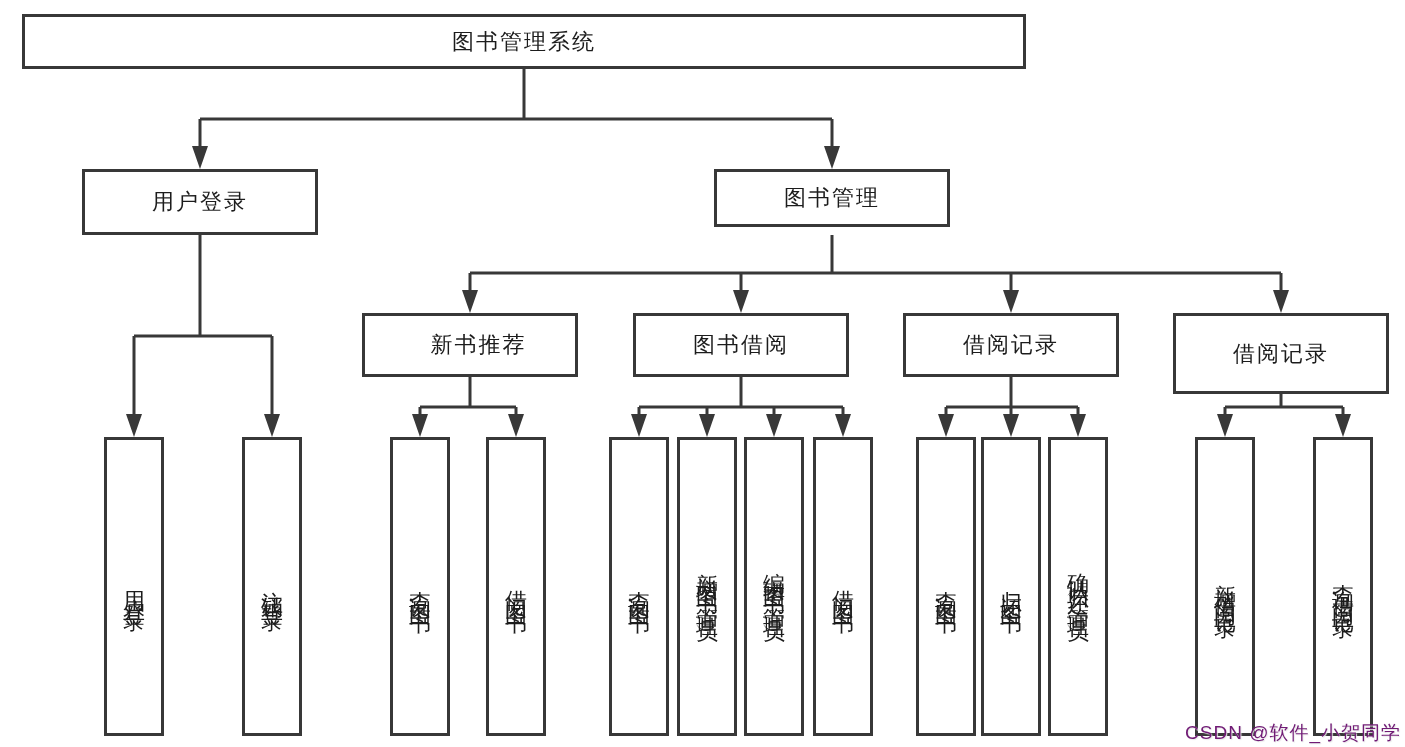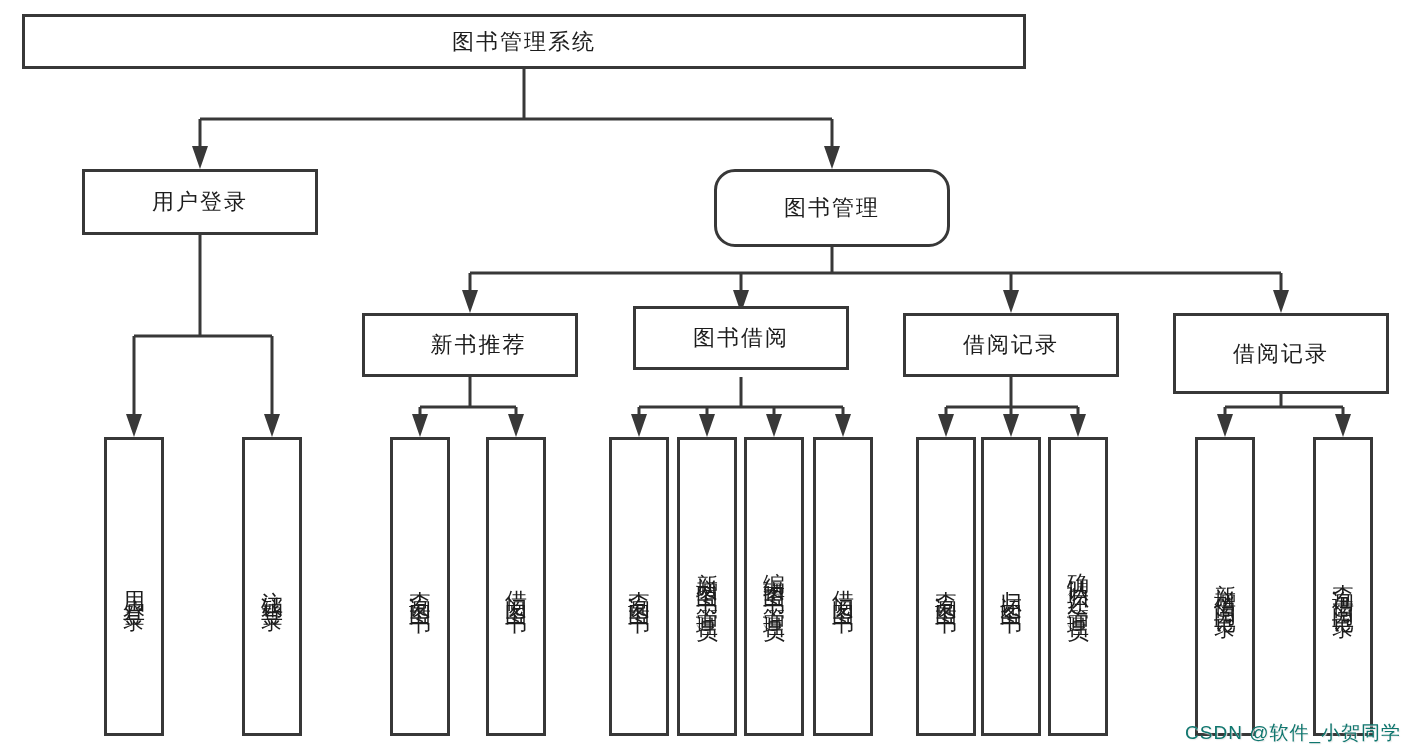--- a/index.html
+++ b/index.html
@@ -31,21 +31,21 @@
     writing-mode:vertical-rl;
     text-orientation:mixed;
     letter-spacing:7px;
     line-height:1;
     white-space:nowrap;
   }
   .watermark {
     position:absolute;
     right:4px; top:720px;
     font-size:19px;
-    color:#0f766e;
+    color:#701a75;
     letter-spacing:1px;
     text-shadow:1px 1px 1px #e9e9e9;
     white-space:nowrap;
   }
 </style>
 </head>
 <body>
 
 <div class="canvas">
 
@@ -89,28 +89,28 @@
     </g>
   </svg>
 
   <div class="node" style="left:22px; top:14px; width:1004px; height:55px;">
     <span>图书管理系统</span>
   </div>
 
   <div class="node" style="left:82px; top:169px; width:236px; height:66px;">
     <span>用户登录</span>
   </div>
-  <div class="node" style="left:714px; top:169px; width:236px; height:78px;border-radius:21px;">
+  <div class="node" style="left:714px; top:169px; width:236px; height:58px;">
     <span>图书管理</span>
   </div>
 
   <div class="node" style="left:362px; top:313px; width:216px; height:64px;padding-left:17px;">
     <span>新书推荐</span>
   </div>
-  <div class="node" style="left:633px; top:306px; width:216px; height:64px;">
+  <div class="node" style="left:633px; top:313px; width:216px; height:64px;">
     <span>图书借阅</span>
   </div>
   <div class="node" style="left:903px; top:313px; width:216px; height:64px;">
     <span>借阅记录</span>
   </div>
   <div class="node" style="left:1173px; top:313px; width:216px; height:81px;">
     <span>借阅记录</span>
   </div>
 
   <div class="node vert" style="left:104px; top:437px; width:60px; height:299px;">

